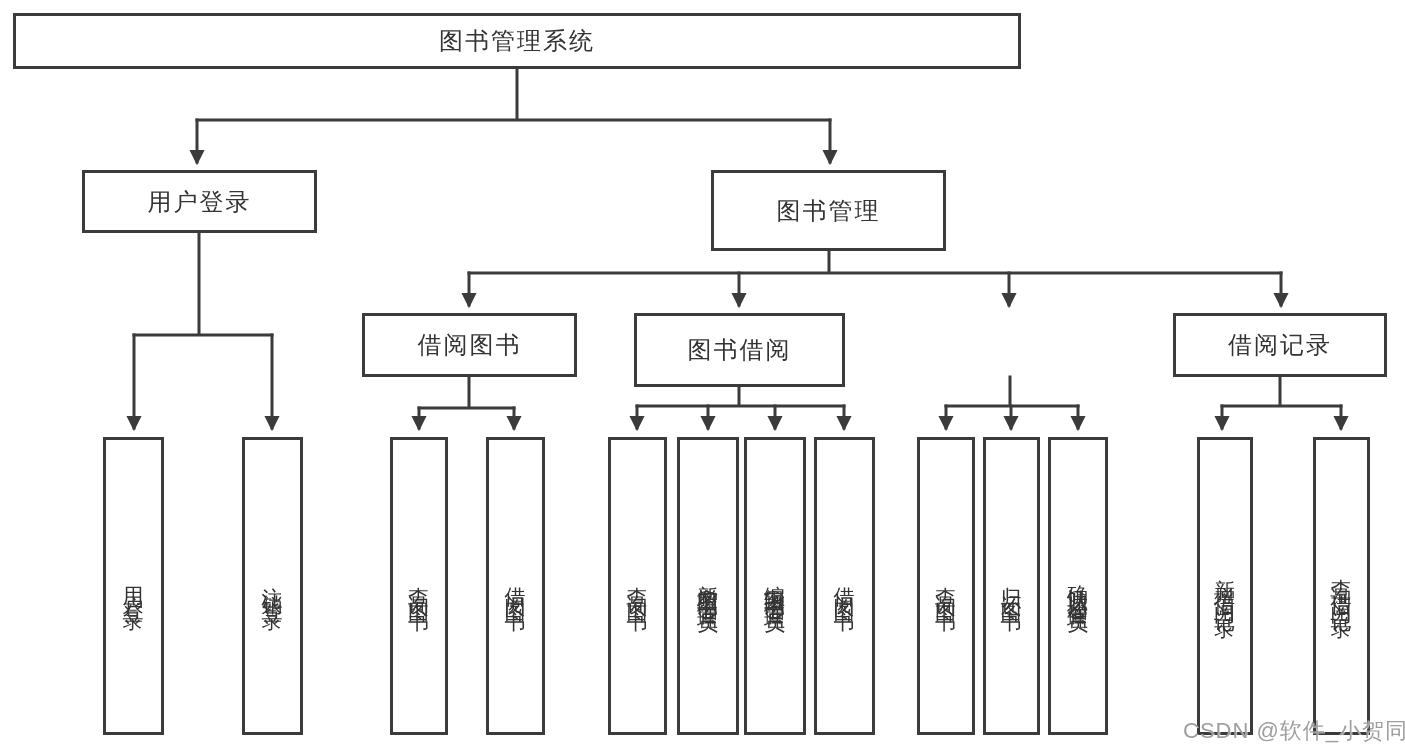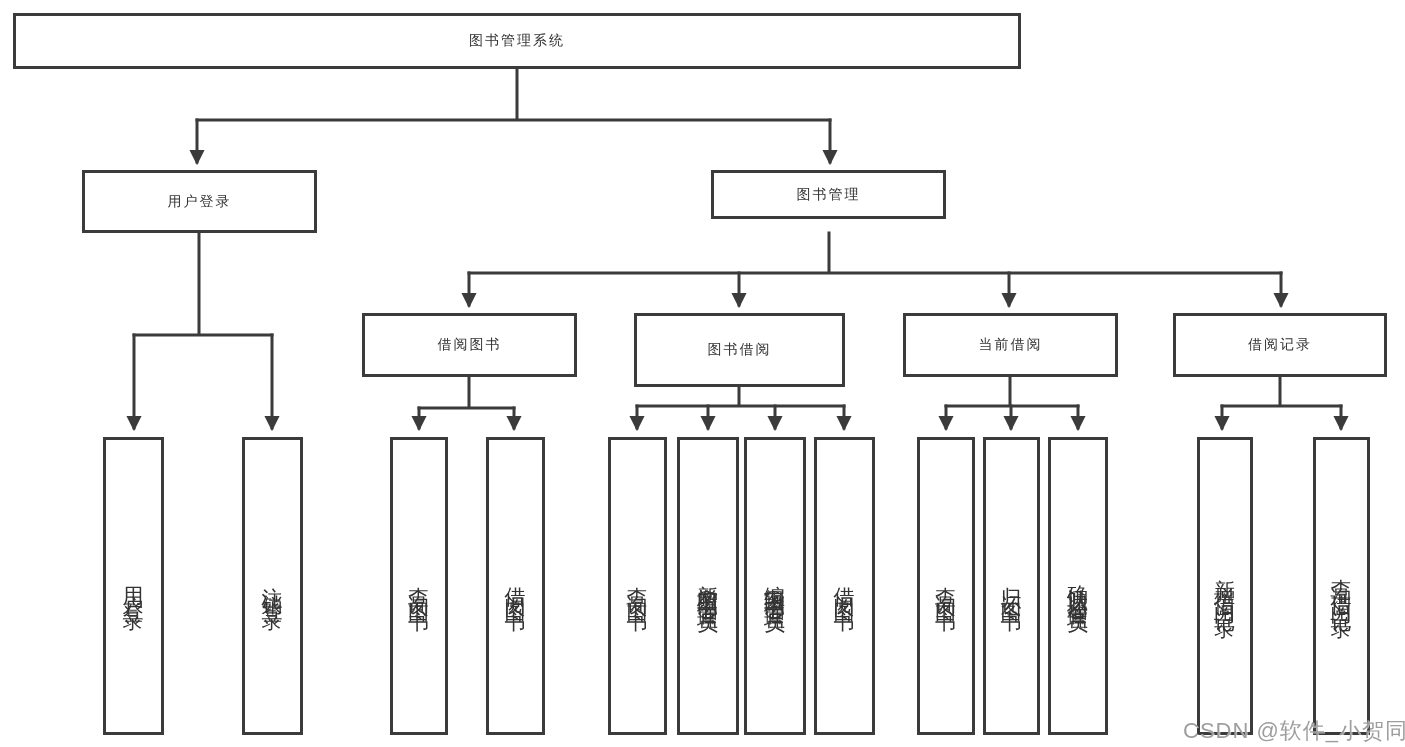--- a/index.html
+++ b/index.html
@@ -6,21 +6,21 @@
   .stage{
     position:relative;width:1405px;height:747px;background:#ffffff;overflow:hidden;
     font-family:"Liberation Sans","DejaVu Sans",sans-serif;color:#333333;
   }
   .wires{position:absolute;left:0;top:0;z-index:1;}
   .box{
     position:absolute;box-sizing:border-box;background:#ffffff;
     border:3px solid #3b3b3b;z-index:2;
     display:flex;align-items:center;justify-content:center;
   }
-  .box.h span{font-size:14px;letter-spacing:2px;white-space:nowrap;}
+  .box.h span{font-size:24px;letter-spacing:2px;white-space:nowrap;}
   .box.v{top:437px;height:298px;}
   .box.v span{
     writing-mode:vertical-rl;text-orientation:mixed;
     font-size:21px;letter-spacing:8px;line-height:1;white-space:nowrap;
   }
   .box.v.long span{letter-spacing:4px;}
   .watermark{
     position:absolute;z-index:3;left:1183px;top:716px;
     font-size:22px;color:#9e9e9e;letter-spacing:1px;white-space:nowrap;
     text-shadow:1px 1px 0 rgba(255,255,255,.6);
@@ -74,32 +74,29 @@
     </g>
   </svg>
 
   <div class="box h" style="left:13px;top:13px;width:1008px;height:56px">
     <span>图书管理系统</span>
   </div>
 
   <div class="box h" style="left:82px;top:170px;width:235px;height:63px">
     <span>用户登录</span>
   </div>
-  <div class="box h" style="left:711px;top:170px;width:235px;height:49px">
+  <div class="box h" style="left:711px;top:170px;width:235px;height:81px">
     <span>图书管理</span>
   </div>
 
   <div class="box h" style="left:362px;top:313px;width:215px;height:64px">
     <span>借阅图书</span>
   </div>
   <div class="box h" style="left:634px;top:313px;width:211px;height:74px">
     <span>图书借阅</span>
-  </div>
-  <div class="box h" style="left:903px;top:313px;width:215px;height:64px">
-    <span>当前借阅</span>
   </div>
   <div class="box h" style="left:1173px;top:313px;width:214px;height:64px">
     <span>借阅记录</span>
   </div>
 
   <div class="box v" style="left:103px;width:61px">
     <span>用户登录</span>
   </div>
   <div class="box v" style="left:242px;width:61px">
     <span>注销登录</span>

